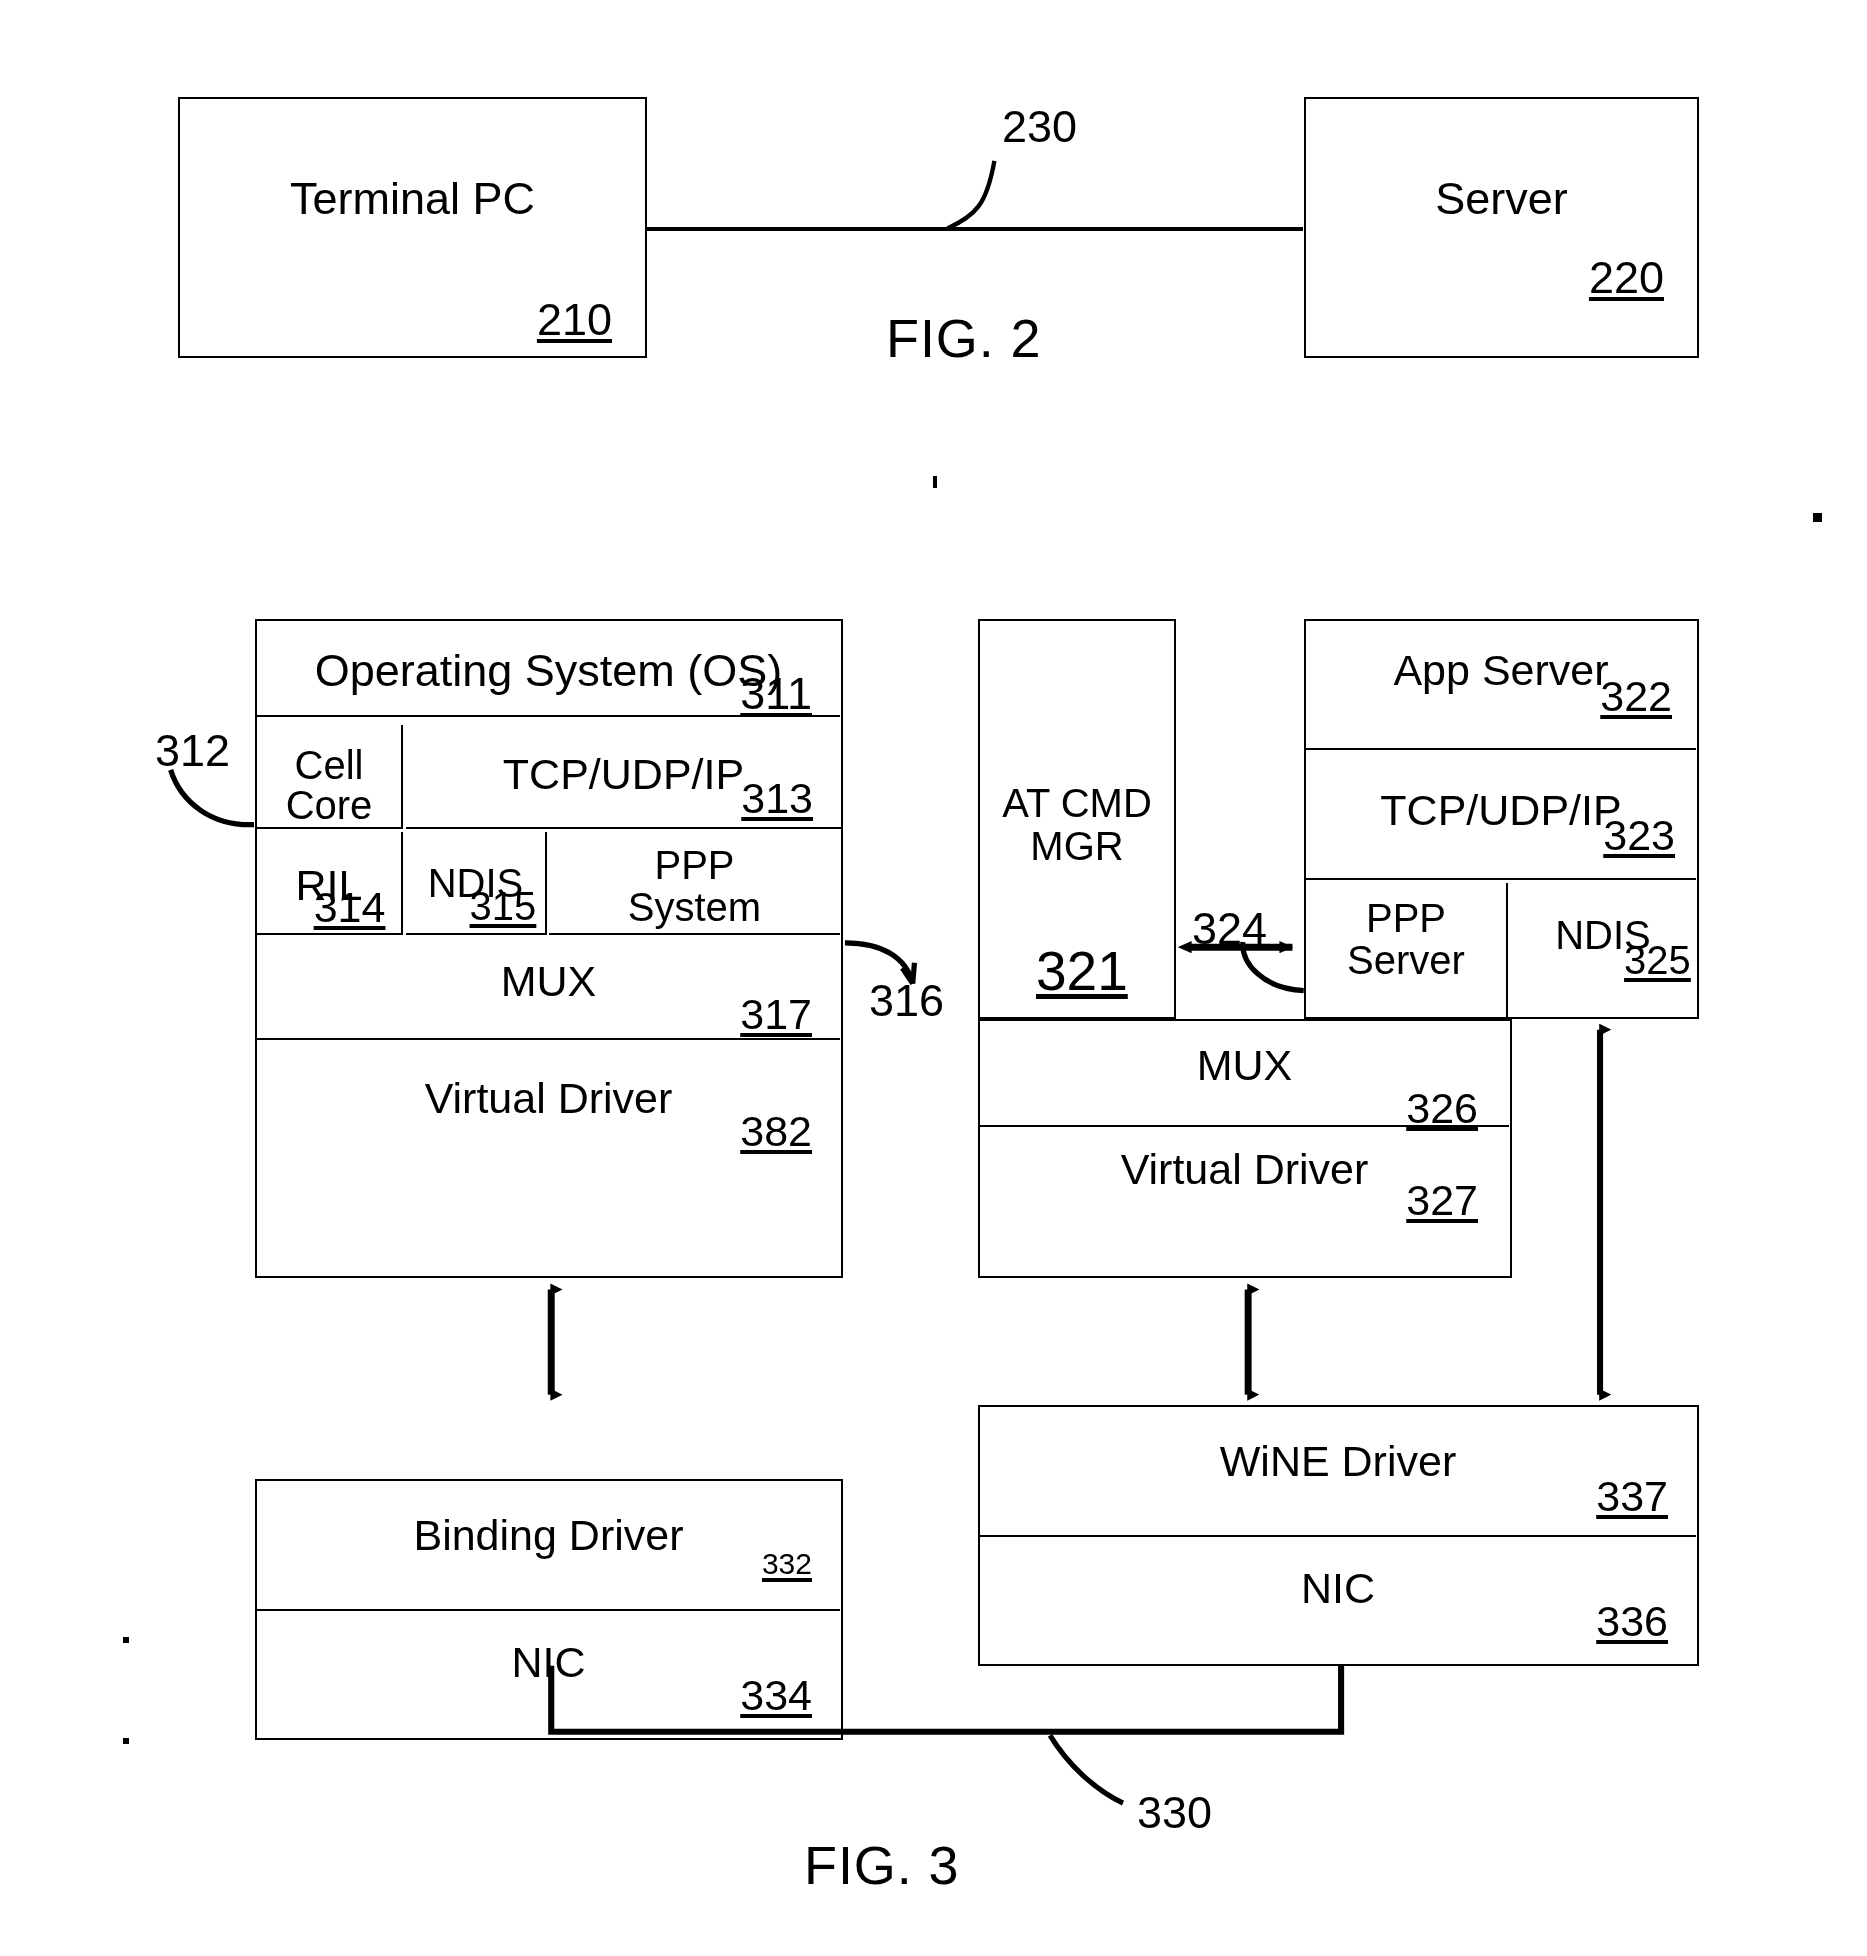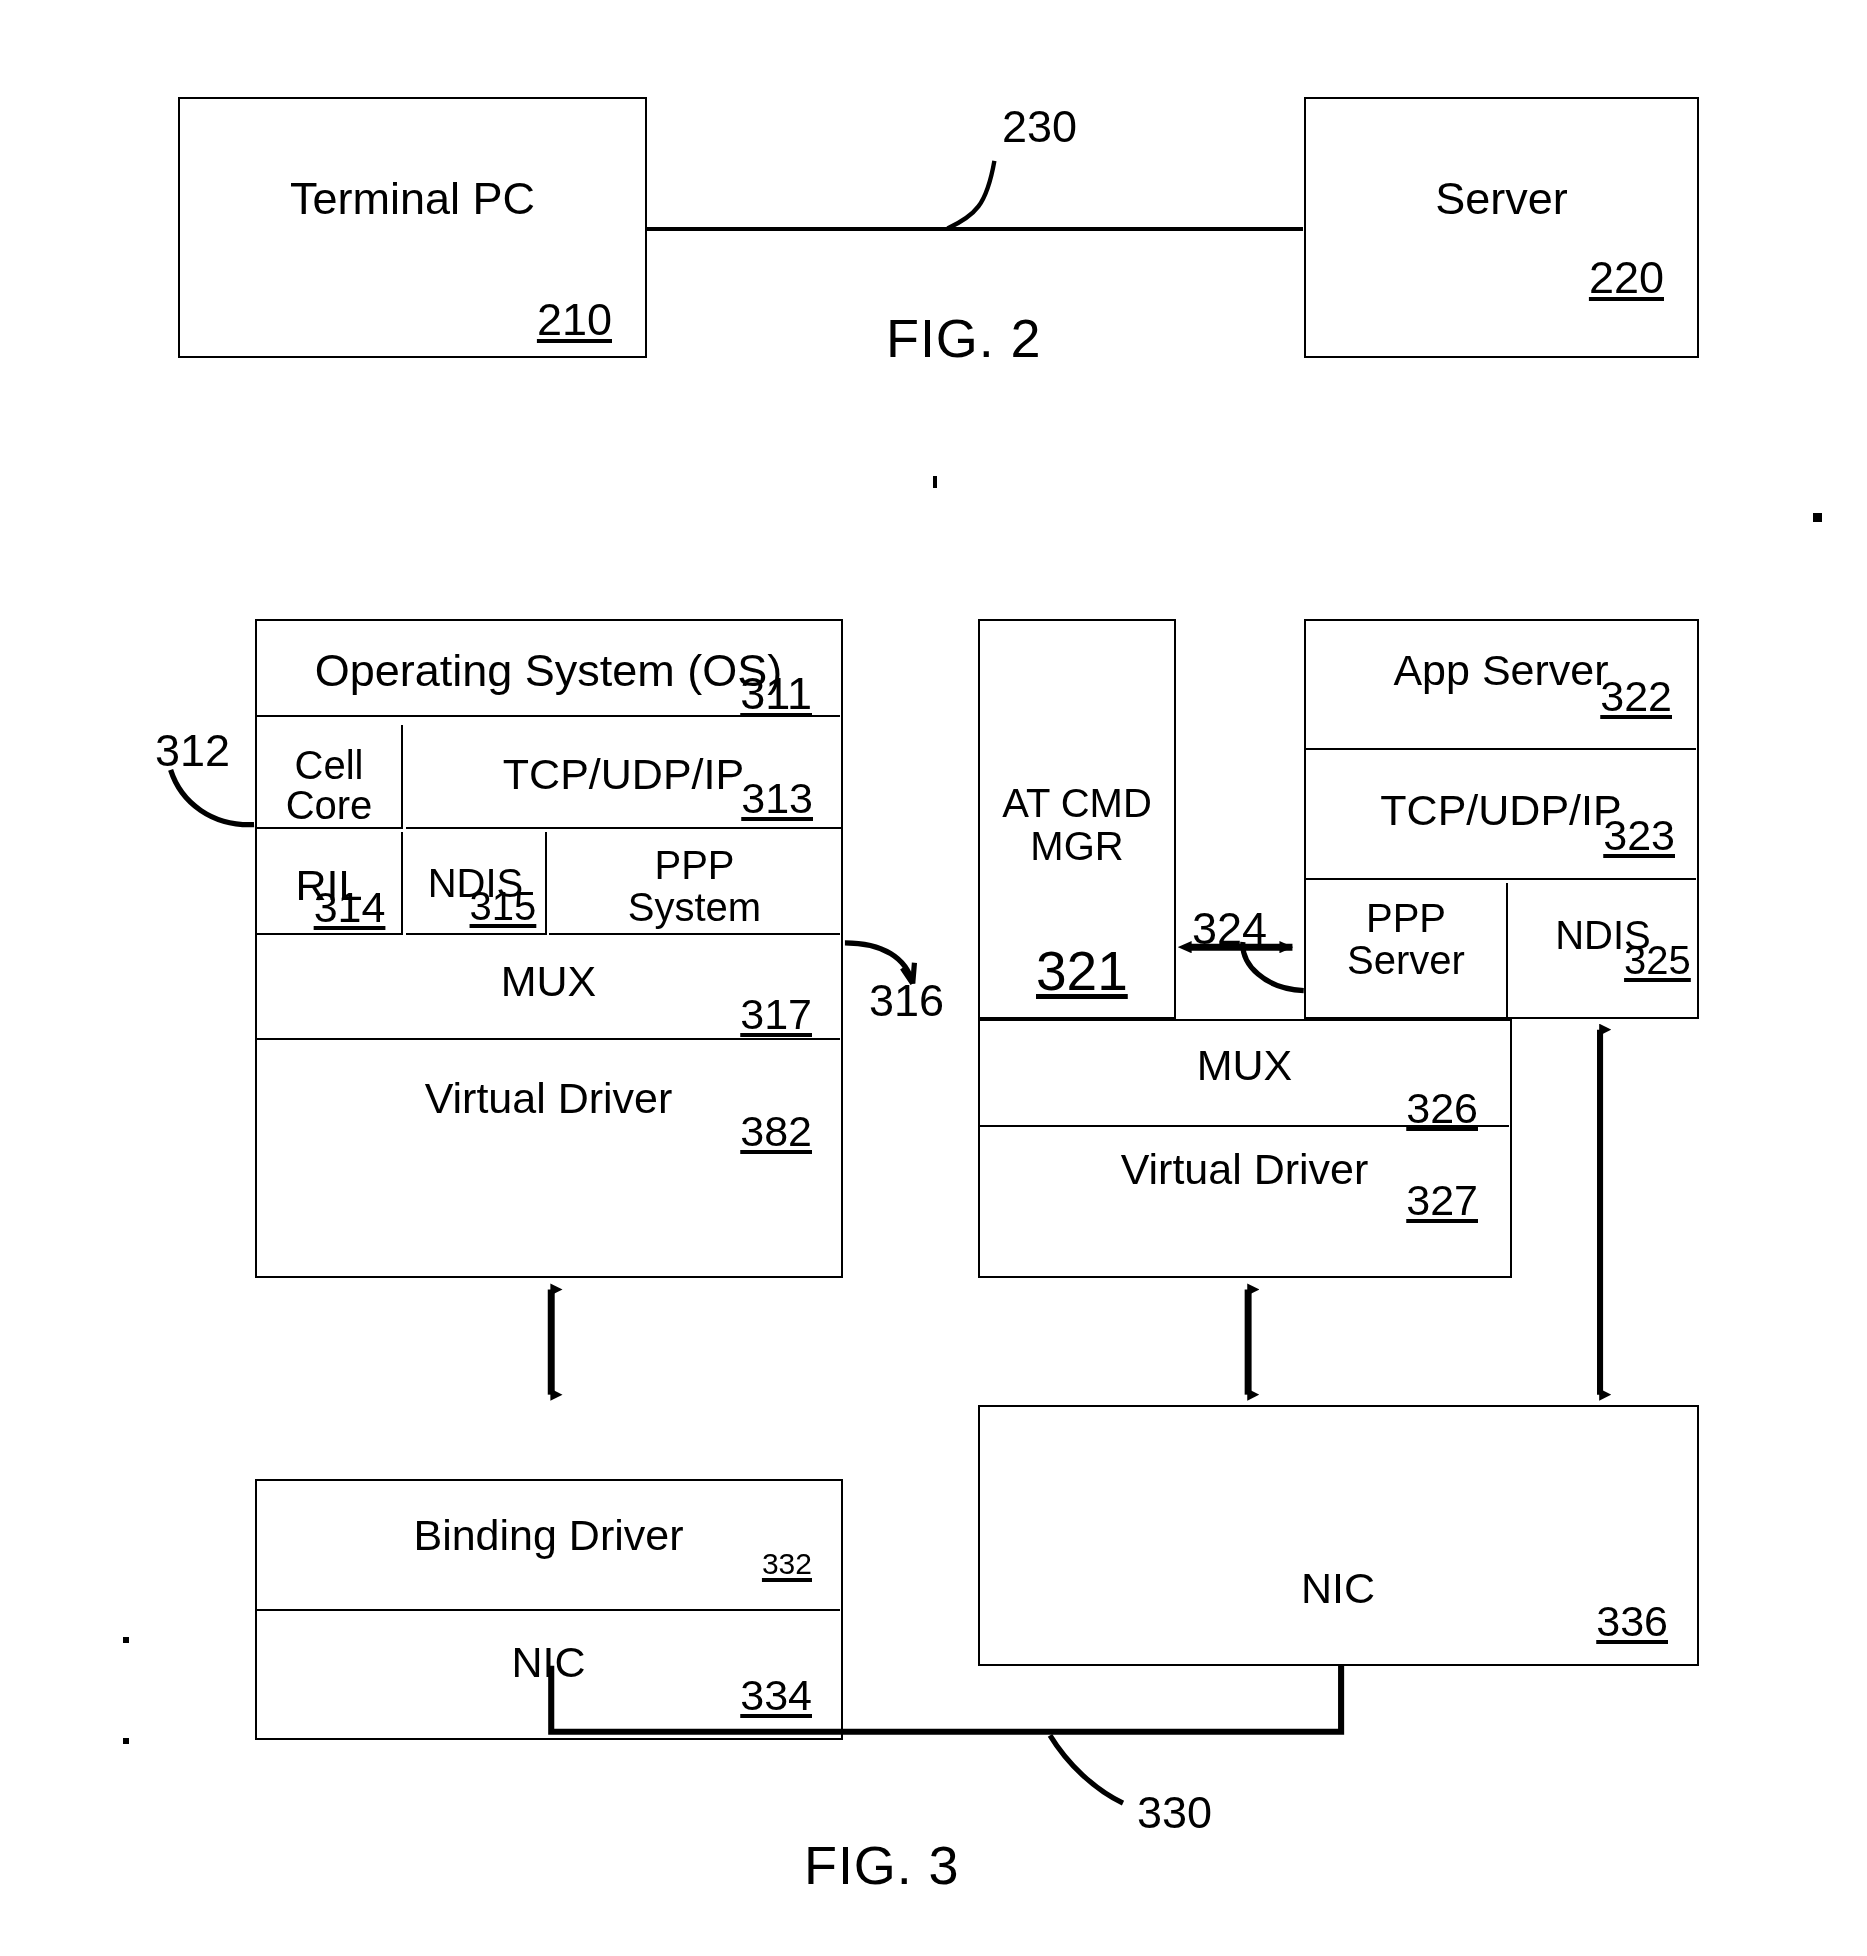--- a/index.html
+++ b/index.html
@@ -187,20 +187,24 @@
         <div class="ctr t50" style="top:31px; font-size:43px;">Binding Driver</div>
         <div class="num t50" style="right:28px; top:68px; font-size:30px;">332</div>
       </div>
       <div class="cell" style="left:0px; top:130px; width:583px; height:125px;">
         <div class="ctr t50" style="top:28px; font-size:43px;">NIC</div>
         <div class="num t50" style="right:28px; top:63px; font-size:43px;">334</div>
       </div>
     </div>
 
     <div class="box" style="left:978px; top:1405px; width:721px; height:261px;">
+      <div class="cell" style="left:0px; top:0px; width:716px; height:130px; border-bottom:2.6px solid #000;">
+        <div class="ctr t50" style="top:31px; font-size:43px;">WiNE Driver</div>
+        <div class="num t50" style="right:28px; top:68px; font-size:43px;">337</div>
+      </div>
       <div class="cell" style="left:0px; top:130px; width:716px; height:125px;">
         <div class="ctr t50" style="top:28px; font-size:43px;">NIC</div>
         <div class="num t50" style="right:28px; top:63px; font-size:43px;">336</div>
       </div>
     </div>
 
     <div class="refnum t52" style="left:1137px; top:1790px;">330</div>
 
     <div class="figlbl" style="left:804px; top:1838px; font-size:54px;">FIG. 3</div>
   </div>

